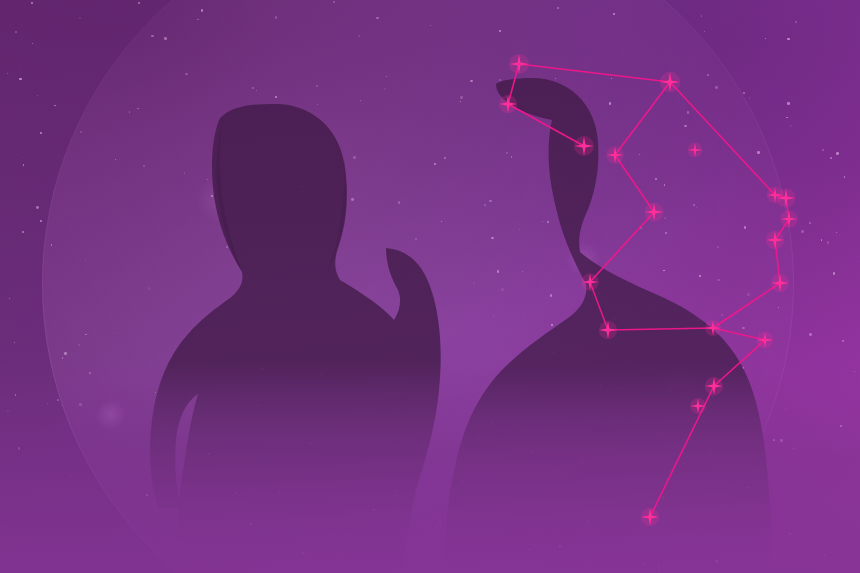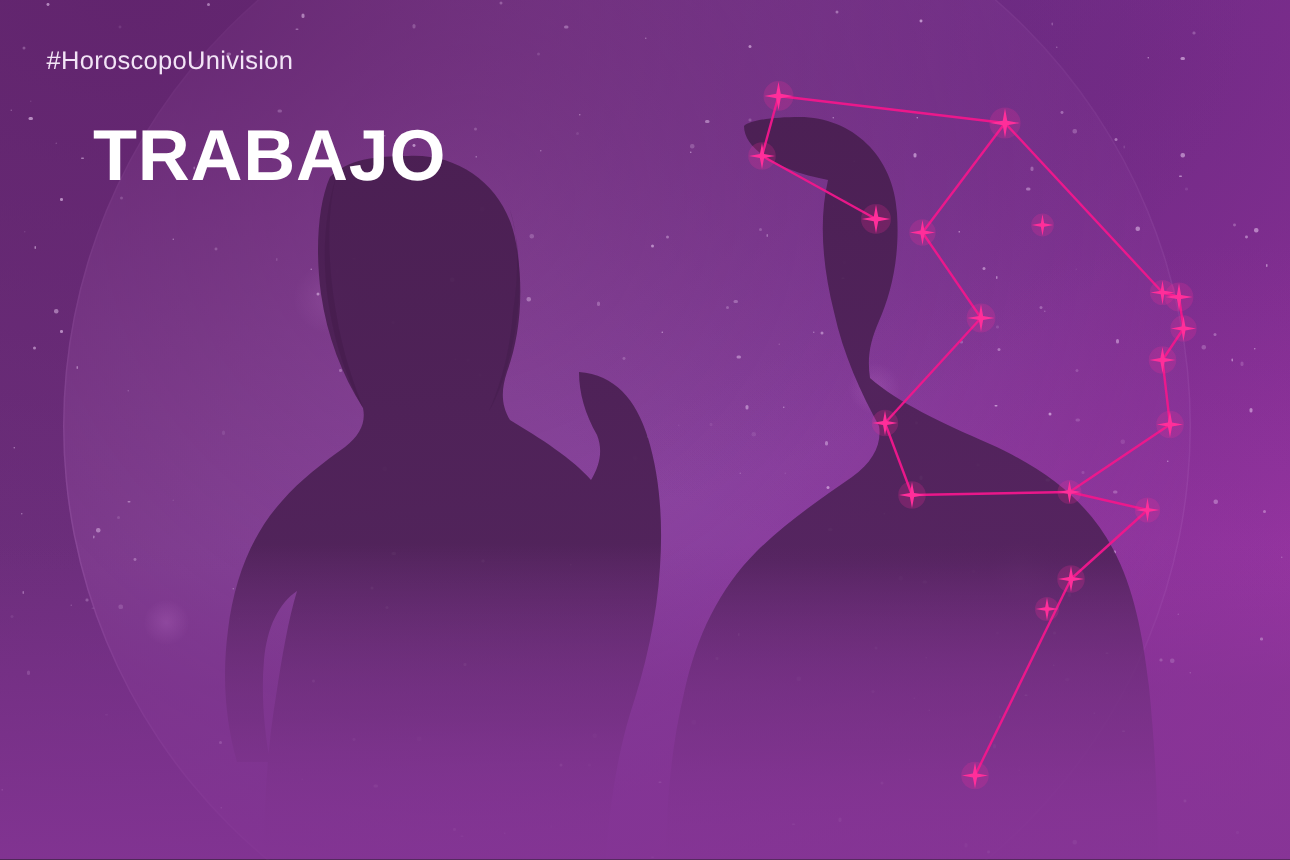--- a/index.html
+++ b/index.html
@@ -512,16 +512,14 @@
             <polygon points="698.0,398.4 699.2,404.8 705.6,406.0 699.2,407.2 698.0,413.6 696.8,407.2 690.4,406.0 696.8,404.8" fill="#ff2e9a"></polygon>
           </g>
           <g>
             <circle cx="650" cy="517" r="9.2" fill="#ff2e9a" opacity="0.20"></circle>
             <polygon points="650.0,508.3 651.4,515.6 658.7,517.0 651.4,518.4 650.0,525.7 648.6,518.4 641.3,517.0 648.6,515.6" fill="#ff2e9a"></polygon>
           </g>
         </g>
     </svg>
   </div>
 
-  <div class="hashtag">#HoroscopoUnivision</div>
-  <div class="title">TRABAJO</div>
 
 </div>
 
 </body></html>

